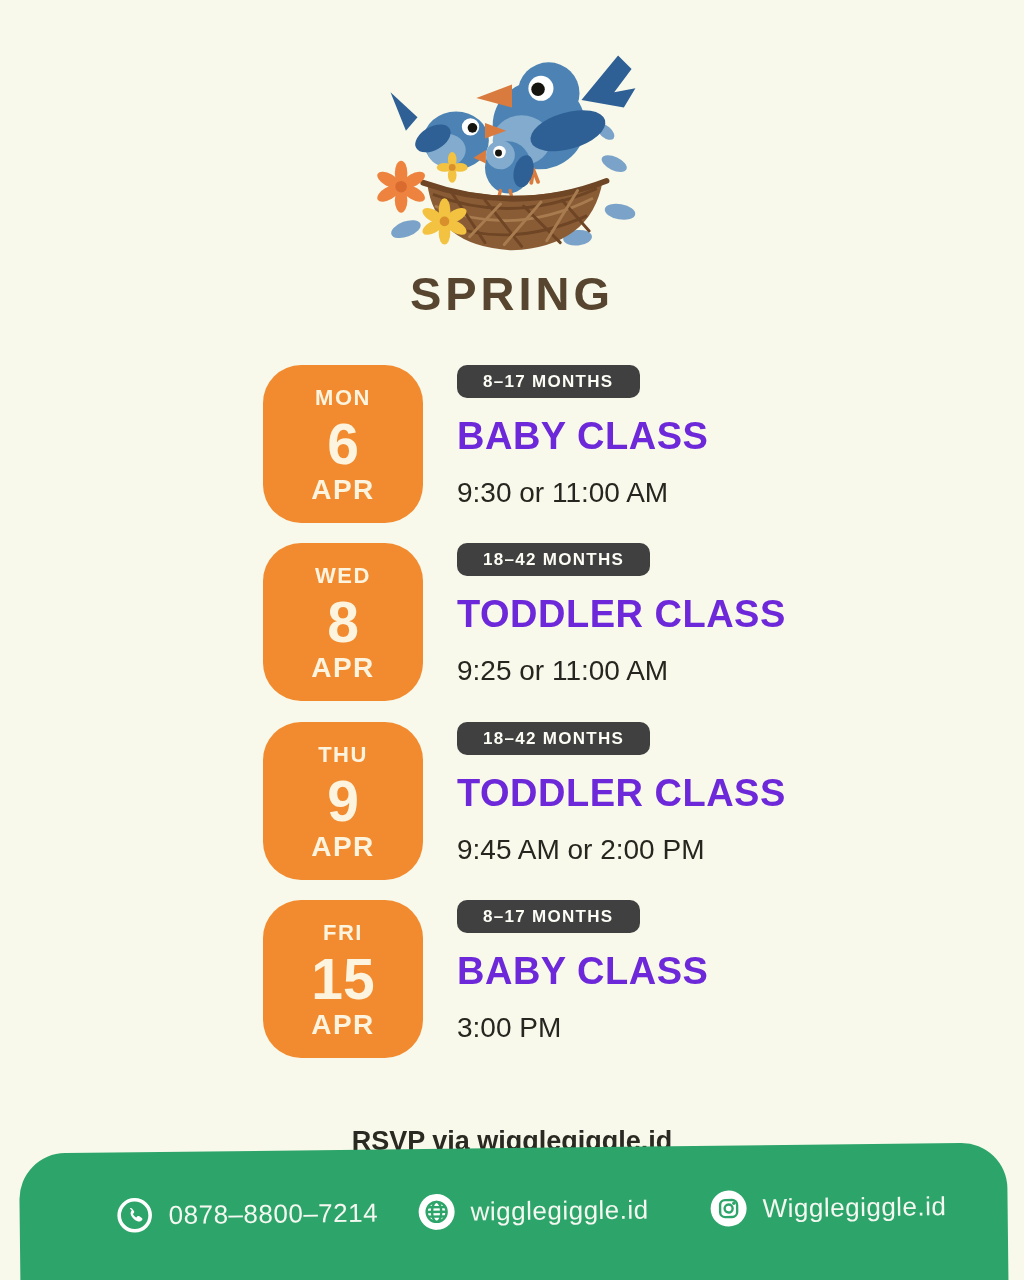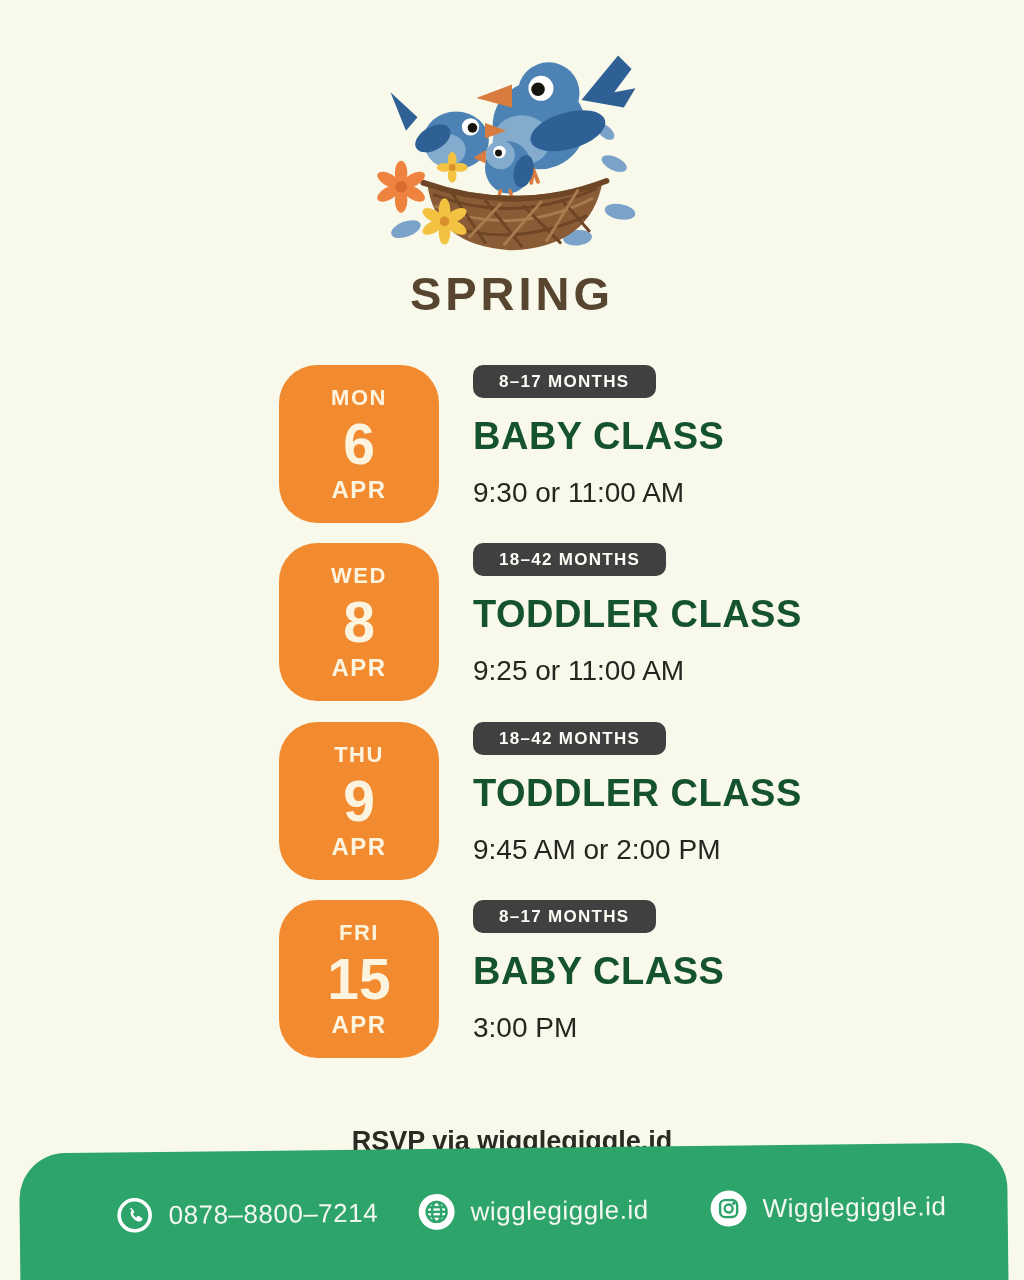--- a/index.html
+++ b/index.html
@@ -5,38 +5,38 @@
   html,body{margin:0;padding:0;}
   .poster{
     position:relative;width:1024px;height:1280px;overflow:hidden;
     background:#F8F9EA;font-family:"Liberation Sans",sans-serif;
   }
   .illustration{position:absolute;left:377px;top:40px;}
   .title{
     position:absolute;top:266px;left:0;width:100%;text-align:center;
     font-size:47px;font-weight:bold;letter-spacing:4px;color:#57452F;
   }
-  .row{position:absolute;left:279px;width:560px;height:160px;text-decoration:underline;}
+  .row{position:absolute;left:263px;width:560px;height:160px;text-decoration:underline;}
   .row-1{top:365px}.row-2{top:543px}.row-3{top:722px}.row-4{top:900px}
   .tile{
     position:absolute;left:0;top:0;width:160px;height:158px;
     background:#F28B30;border-radius:38px;color:#FCF4DE;
     display:flex;flex-direction:column;align-items:center;justify-content:center;
   }
   .tile .day{font-size:22px;font-weight:bold;letter-spacing:1.5px;line-height:24px;}
   .tile .num{font-size:57px;font-weight:bold;line-height:60px;margin:4px 0;}
-  .tile .month{font-size:24px;font-weight:bold;letter-spacing:1.5px;line-height:24px;}
+  .tile .month{font-size:28px;font-weight:bold;letter-spacing:1.5px;line-height:24px;}
   .info{position:absolute;left:194px;top:0;}
   .badge{
     display:inline-block;background:#404040;color:#FDFDF6;
     font-size:17px;font-weight:bold;letter-spacing:1.3px;
     padding:7px 26px;border-radius:10px;line-height:19px;
   }
   .class-name{
-    margin-top:17px;font-size:38px;font-weight:bold;color:#14532d;
+    margin-top:17px;font-size:38px;font-weight:bold;color:#6d28d9;
     letter-spacing:0.5px;line-height:42px;white-space:nowrap;
   }
   .time{margin-top:20px;font-size:28px;color:#26251F;line-height:32px;white-space:nowrap;}
   .rsvp{
     position:absolute;top:1084px;left:0;width:100%;text-align:center;
     font-size:27px;font-weight:bold;color:#2A2922;margin-top:42px;
   }
   .footer{
     position:absolute;left:20px;top:1148px;width:988px;height:190px;
     background:#2DA56A;border-radius:46px;

